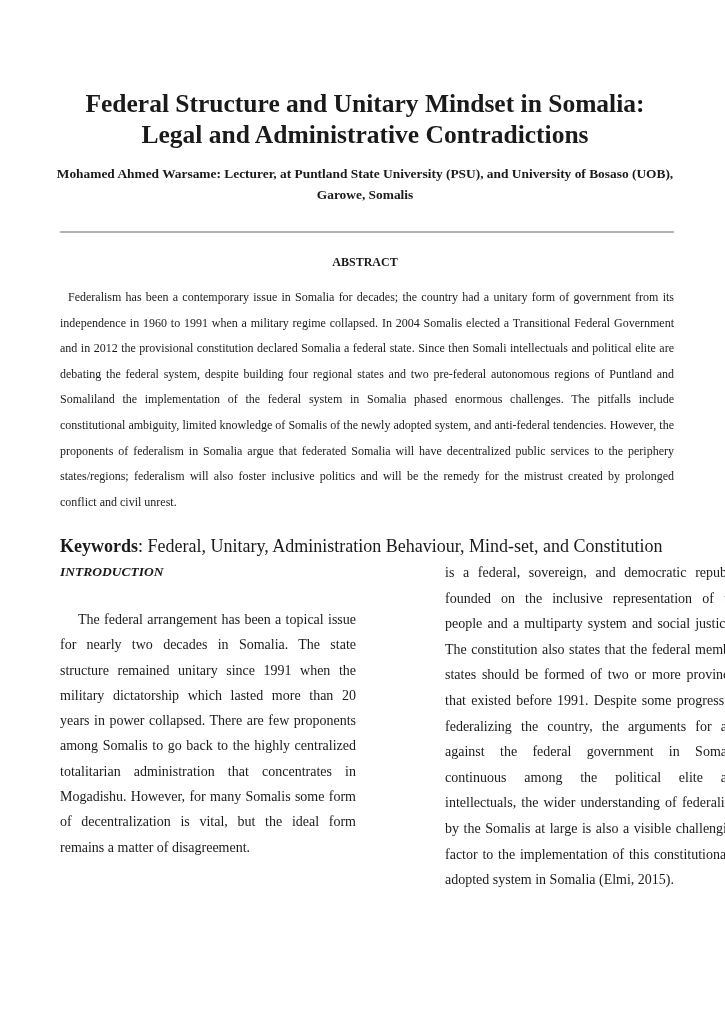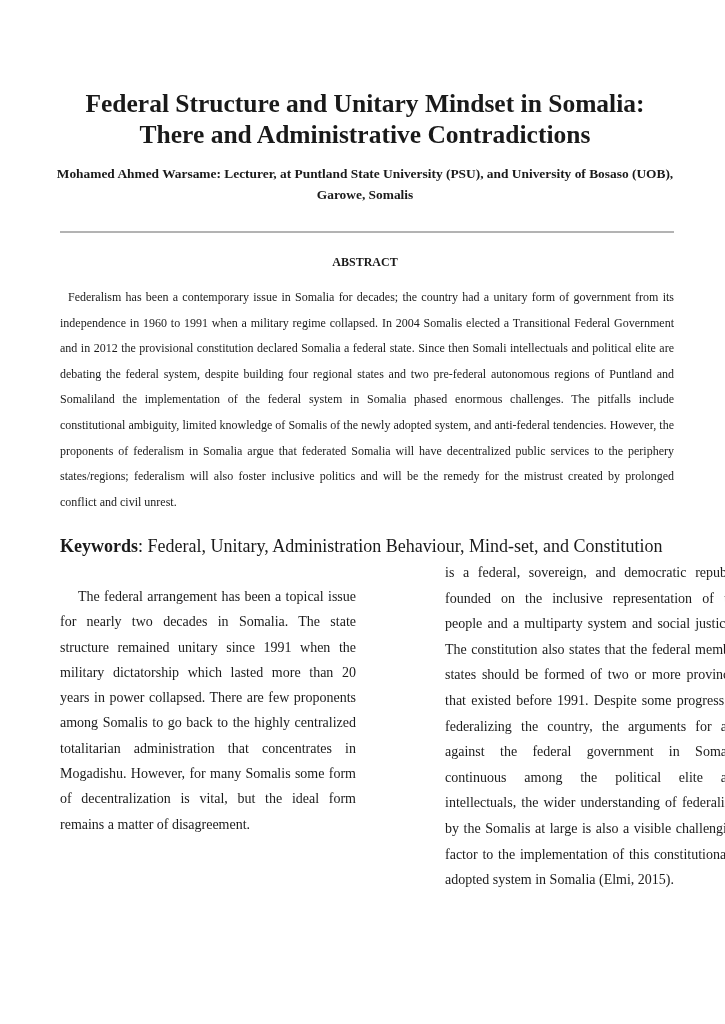--- a/index.html
+++ b/index.html
@@ -44,31 +44,32 @@
     margin: 0; height: 22px; line-height: 22px; padding-top: 1px;
   }
   .col p { margin: 0; }
   .indent { text-indent: 18px; }
   .col-left .first-para { margin-top: 24px; }
   .col-right p { line-height: 25.6px; }
 </style>
 </head>
 <body>
 
-<h1 class="title">Federal Structure and Unitary Mindset in Somalia: There and Administrative Contradictions</h1>
+<h1 class="title">Federal Structure and Unitary Mindset in Somalia: Legal and Administrative Contradictions</h1>
 
 <p class="author">Mohamed Ahmed Warsame: Lecturer, at Puntland State University (PSU), and University of Bosaso (UOB), Garowe, Somalis</p>
 
 <hr class="rule">
 
 <h2 class="abstract-heading">ABSTRACT</h2>
 
 <p class="abstract-body">Federalism has been a contemporary issue in Somalia for decades; the country had a unitary form of government from its independence in 1960 to 1991 when a military regime collapsed. In 2004 Somalis elected a Transitional Federal Government and in 2012 the provisional constitution declared Somalia a federal state. Since then Somali intellectuals and political elite are debating the federal system, despite building four regional states and two pre-federal autonomous regions of Puntland and Somaliland the implementation of the federal system in Somalia phased enormous challenges. The pitfalls include constitutional ambiguity, limited knowledge of Somalis of the newly adopted system, and anti-federal tendencies. However, the proponents of federalism in Somalia argue that federated Somalia will have decentralized public services to the periphery states/regions; federalism will also foster inclusive politics and will be the remedy for the mistrust created by prolonged conflict and civil unrest.</p>
 
 <p class="keywords"><b>Keywords</b><span>: Federal, Unitary, Administration Behaviour, Mind-set, and Constitution</span></p>
 
 <div class="col col-left">
+  <h3 class="section-heading">INTRODUCTION</h3>
   <p class="indent first-para">The federal arrangement has been a topical issue for nearly two decades in Somalia. The state structure remained unitary since 1991 when the military dictatorship which lasted more than 20 years in power collapsed. There are few proponents among Somalis to go back to the highly centralized totalitarian administration that concentrates in Mogadishu. However, for many Somalis some form of decentralization is vital, but the ideal form remains a matter of disagreement.</p>
 </div>
 
 <div class="col col-right">
   <p>is a federal, sovereign, and democratic republic founded on the inclusive representation of the people and a multiparty system and social justice". The constitution also states that the federal member states should be formed of two or more provinces that existed before 1991. Despite some progress of federalizing the country, the arguments for and against the federal government in Somalia continuous among the political elite and intellectuals, the wider understanding of federalism by the Somalis at large is also a visible challenging factor to the implementation of this constitutionally adopted system in Somalia (Elmi, 2015).</p>
 </div>
 
 </body></html>

